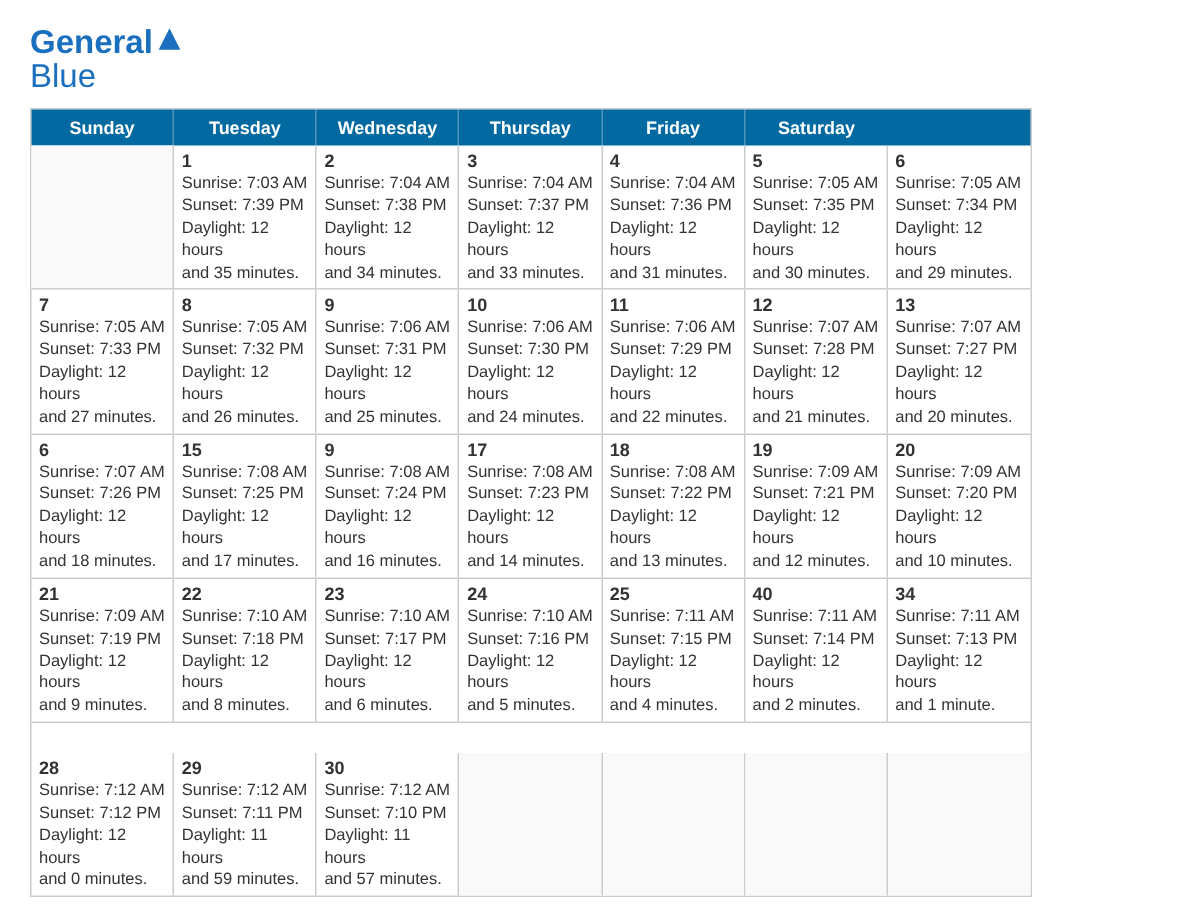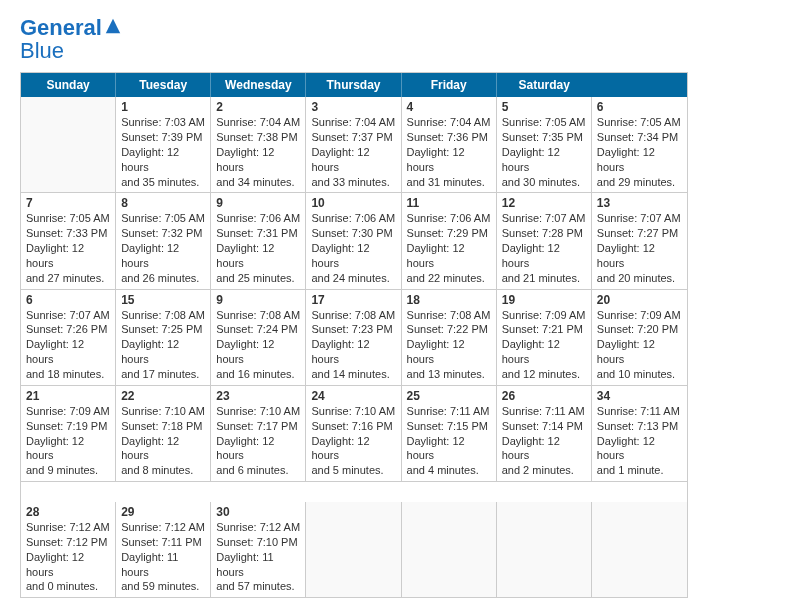--- a/index.html
+++ b/index.html
@@ -321,21 +321,21 @@
 and 5 minutes.</div>
           </div>
           <div class="cal-cell">
             <span class="day-num">25</span>
             <div class="cell-text" style="white-space: pre-line;">Sunrise: 7:11 AM
 Sunset: 7:15 PM
 Daylight: 12 hours
 and 4 minutes.</div>
           </div>
           <div class="cal-cell">
-            <span class="day-num">26</span>
+            <span class="day-num">40</span>
             <div class="cell-text" style="white-space: pre-line;">Sunrise: 7:11 AM
 Sunset: 7:14 PM
 Daylight: 12 hours
 and 2 minutes.</div>
           </div>
           <div class="cal-cell">
             <span class="day-num">34</span>
             <div class="cell-text" style="white-space: pre-line;">Sunrise: 7:11 AM
 Sunset: 7:13 PM
 Daylight: 12 hours

